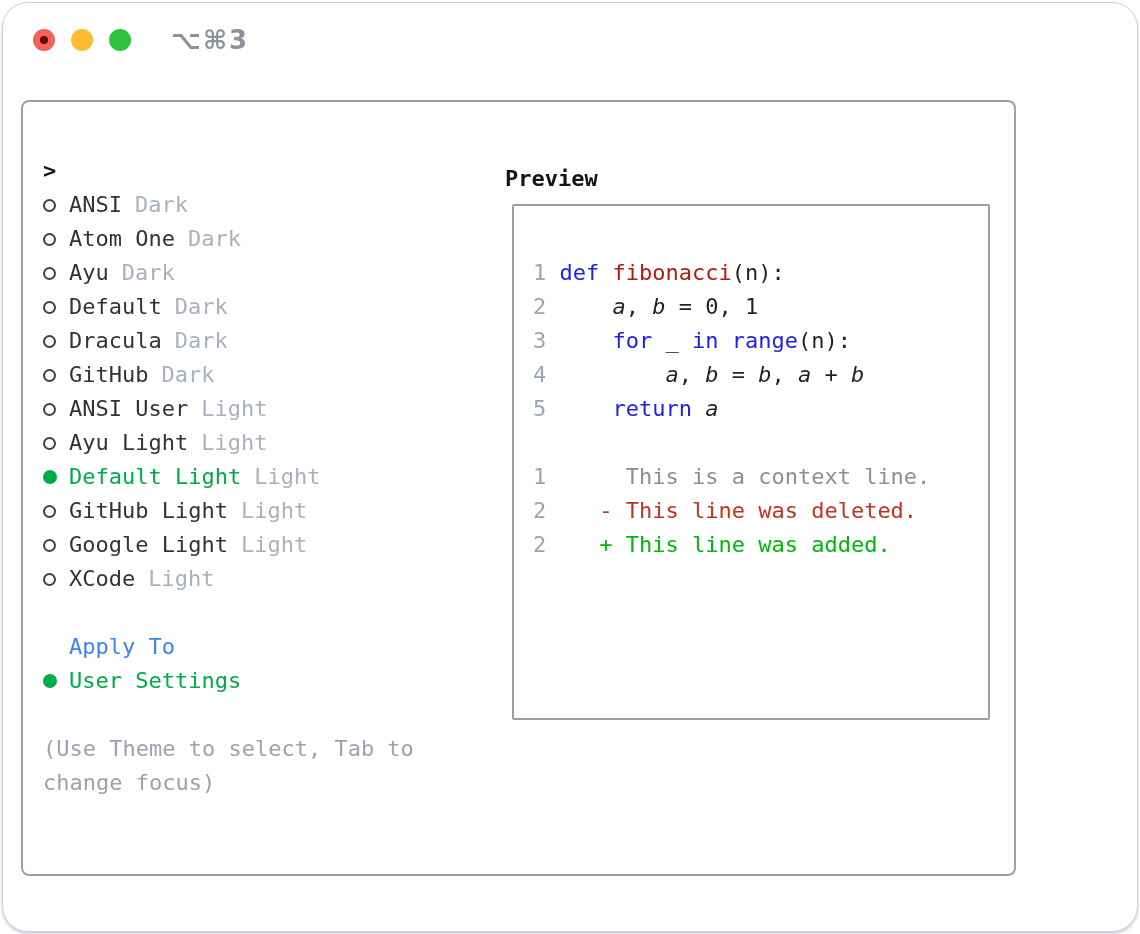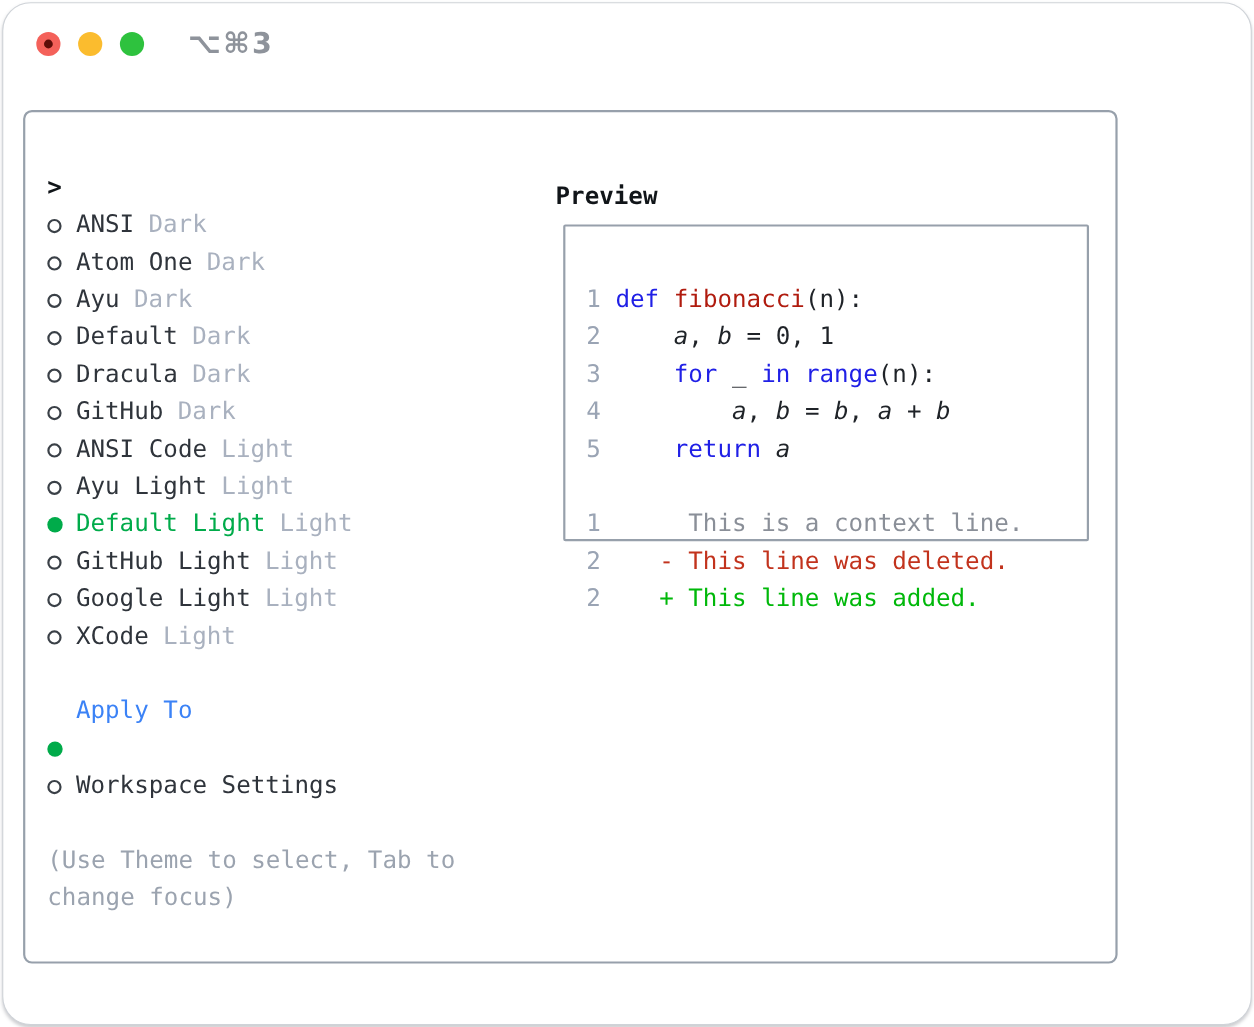--- a/index.html
+++ b/index.html
@@ -43,21 +43,21 @@
   .item-name.sel{color:var(--selection-green,#00ab4a);}
   .item-variant{color:var(--muted-gray,#a9b1bf); margin-left:13px;}
   .opt-label.sel{color:var(--selection-green,#00ab4a);}
   .spacer{height:34px;}
   .hint{color:var(--hint-gray,#9ba3af);}
 
   
   .preview-header{position:absolute; left:482px; top:60px; height:34px; line-height:34px;
     font-size:22px; font-weight:bold; color:#111519;}
   .preview-box{
-    position:absolute; left:489px; top:102px; width:478px; height:288px;
+    position:absolute; left:489px; top:102px; width:478px; height:516px;
     border:2px solid var(--border-gray,#97a0ab); border-radius:2px; background:#fff;
   }
   .code{position:absolute; left:19px; top:50px; font-size:22px; line-height:34px; white-space:pre;}
   .pline{height:34px;}
   .ln{color:var(--line-number-gray,#9aa4b4);}
   .seg-plain{color:#1f2328;}
   .seg-kw{color:var(--keyword-blue,#2020e6);}
   .seg-fn{color:var(--function-red,#b01b0e);}
   .seg-var{color:#1f2328; font-style:italic;}
   .seg-ctx{color:#8a8f98;}
@@ -82,36 +82,35 @@
       <div class="row hdr">
         <span class="marker-col"><span class="caret">&gt;</span></span>
       </div>
       <div id="theme-list">
           <div class="row"><span class="marker-col"><span class="circle"></span></span><span class="item-name">ANSI</span><span class="item-variant">Dark</span></div>
           <div class="row"><span class="marker-col"><span class="circle"></span></span><span class="item-name">Atom One</span><span class="item-variant">Dark</span></div>
           <div class="row"><span class="marker-col"><span class="circle"></span></span><span class="item-name">Ayu</span><span class="item-variant">Dark</span></div>
           <div class="row"><span class="marker-col"><span class="circle"></span></span><span class="item-name">Default</span><span class="item-variant">Dark</span></div>
           <div class="row"><span class="marker-col"><span class="circle"></span></span><span class="item-name">Dracula</span><span class="item-variant">Dark</span></div>
           <div class="row"><span class="marker-col"><span class="circle"></span></span><span class="item-name">GitHub</span><span class="item-variant">Dark</span></div>
-          <div class="row"><span class="marker-col"><span class="circle"></span></span><span class="item-name">ANSI Code</span><span class="item-variant">Light</span></div>
+          <div class="row"><span class="marker-col"><span class="circle"></span></span><span class="item-name">ANSI User</span><span class="item-variant">Light</span></div>
           <div class="row"><span class="marker-col"><span class="circle"></span></span><span class="item-name">Ayu Light</span><span class="item-variant">Light</span></div>
           <div class="row"><span class="marker-col"><span class="circle sel"></span></span><span class="item-name sel">Default Light</span><span class="item-variant">Light</span></div>
           <div class="row"><span class="marker-col"><span class="circle"></span></span><span class="item-name">GitHub Light</span><span class="item-variant">Light</span></div>
           <div class="row"><span class="marker-col"><span class="circle"></span></span><span class="item-name">Google Light</span><span class="item-variant">Light</span></div>
           <div class="row"><span class="marker-col"><span class="circle"></span></span><span class="item-name">XCode</span><span class="item-variant">Light</span></div>
         </div>
 
       <div class="spacer"></div>
 
       <div class="row hdr">
         <span class="marker-col"></span><span style="font-weight:normal;color:#3b82f6;">Apply To</span>
       </div>
       <div id="apply-list">
-          <div class="row"><span class="marker-col"><span class="circle sel"></span></span></div>
-          <div class="row"><span class="marker-col"><span class="circle"></span></span><span class="opt-label">Workspace Settings</span></div>
+          <div class="row"><span class="marker-col"><span class="circle sel"></span></span><span class="opt-label sel">User Settings</span></div>
         </div>
 
       <div class="spacer"></div>
 
       <div class="hint">
         <div class="row">(Use Theme to select, Tab to</div>
         <div class="row">change focus)</div>
       </div>
     </div>
 

